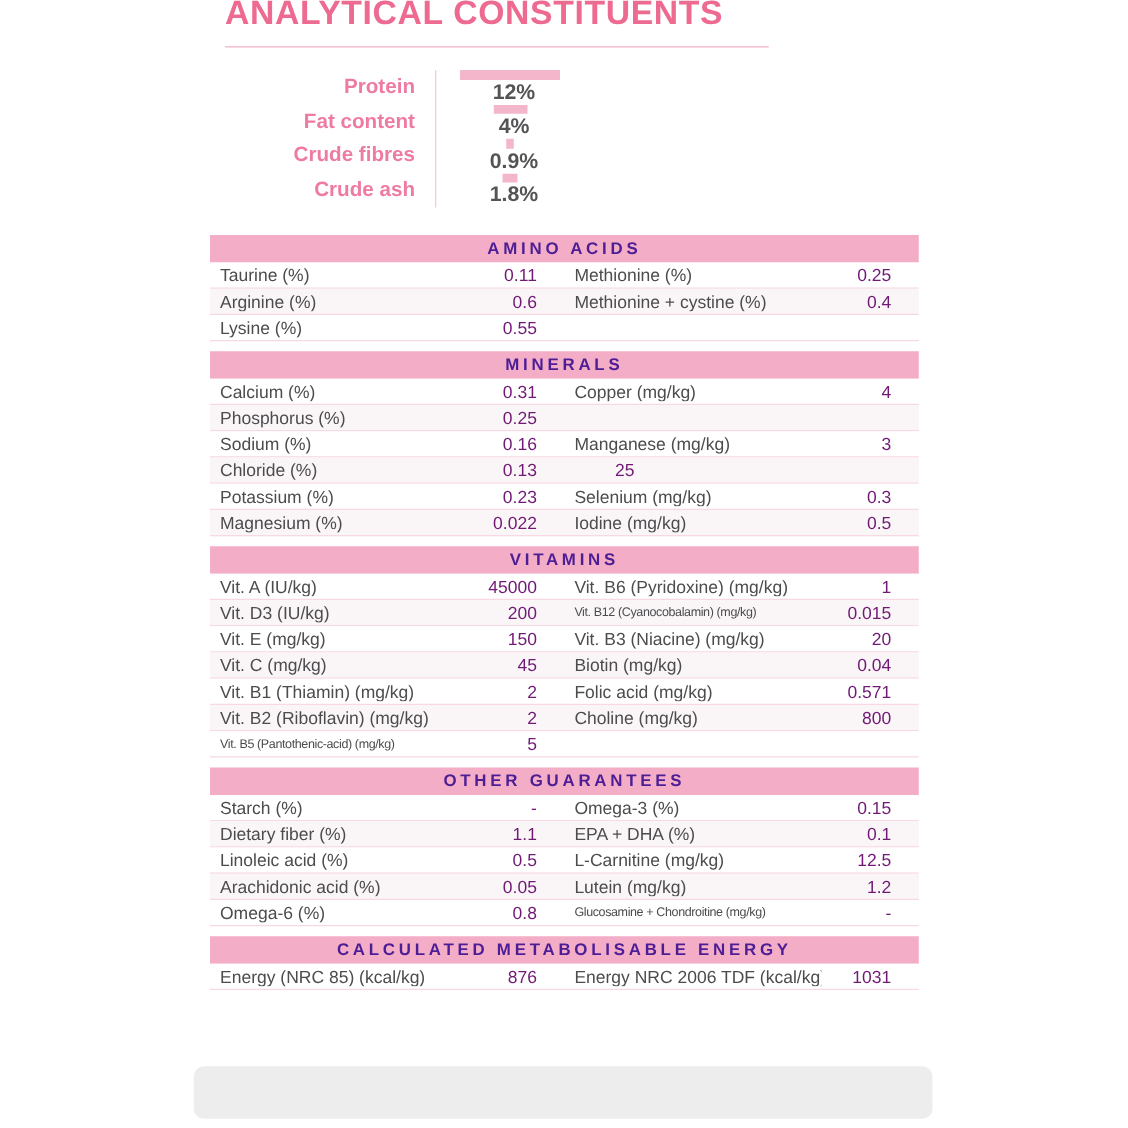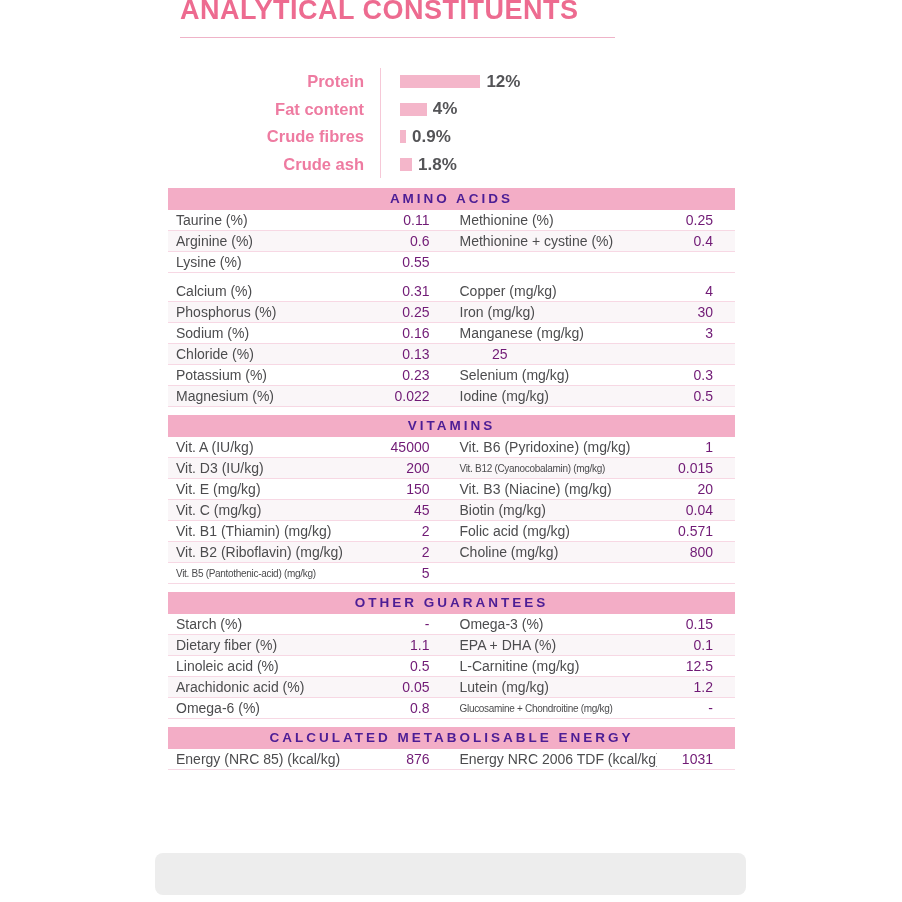--- a/index.html
+++ b/index.html
@@ -4,26 +4,26 @@
 <style>
   * { margin:0; padding:0; box-sizing:border-box; }
   html,body { background:#ffffff; }
   body { width:902px; height:902px; font-family:"Liberation Sans", sans-serif; }
   .canvas { position:relative; width:902px; height:902px; overflow:hidden; background:#fff; }
 
   .title { position:absolute; left:180px; top:-5px; font-size:27px; font-weight:bold;
            color:#ed6b90; letter-spacing:0.5px; white-space:nowrap; }
   .title-underline { position:absolute; left:180px; top:37px; width:435px; height:1px; background:#efb3c8; }
 
-  .chart { position:absolute; left:184px; top:56px; display:flex;margin-top:12px; }
+  .chart { position:absolute; left:152px; top:56px; display:flex; }
   .chart-labels { width:196px; }
   .chart-label { height:27.6px; line-height:27.6px; text-align:right; padding-right:16px;
                  color:#ee7ba1; font-weight:bold; font-size:16.5px; white-space:nowrap; }
   .chart-bars { border-left:1px solid #f6c8d7; padding-left:19px; }
-  .chart-bar-row { height:27.6px; display:flex; align-items:center; }
+  .chart-bar-row { height:27.6px; display:flex; align-items:center;flex-direction:column; }
   .chart-bar { height:13px; background:#f4b6ca; }
   .chart-value { margin-left:6px; font-weight:bold; font-size:17px; color:#545457; }
 
   .tables { position:absolute; left:168px; top:188px; width:567px; }
   .sec { margin-bottom:8px; }
   .sec-header { height:22px; line-height:22px; background:#f3adc6; color:#4c1d95; text-align:center;
                 font-size:13.5px; font-weight:bold; letter-spacing:3px; white-space:nowrap; }
   .rows .row { display:flex; height:21px; align-items:center; border-bottom:1px solid #f7d8e4;
                font-size:14px; background:#ffffff; }
   .rows .row:nth-child(even) { background:#faf6f8; }
@@ -97,40 +97,37 @@
           <div class="row">
             <div class="pair">
               <div class="lbl">Lysine (%)</div>
               <div class="val">0.55</div>
             </div>
             <div class="pair"></div>
           </div>
         </div>
       </section>
       <section class="sec">
+        <div class="sec-header">MINERALS</div>
         <div class="rows">
           <div class="row">
             <div class="pair">
               <div class="lbl">Calcium (%)</div>
               <div class="val">0.31</div>
             </div>
             <div class="pair">
               <div class="lbl">Copper (mg/kg)</div>
               <div class="val">4</div>
             </div>
           </div>
           <div class="row">
             <div class="pair">
               <div class="lbl">Phosphorus (%)</div>
               <div class="val">0.25</div>
             </div>
-            <div class="pair">
-              <div class="lbl">Iron (mg/kg)</div>
-              <div class="val">30</div>
-            </div>
           </div>
           <div class="row">
             <div class="pair">
               <div class="lbl">Sodium (%)</div>
               <div class="val">0.16</div>
             </div>
             <div class="pair">
               <div class="lbl">Manganese (mg/kg)</div>
               <div class="val">3</div>
             </div>

